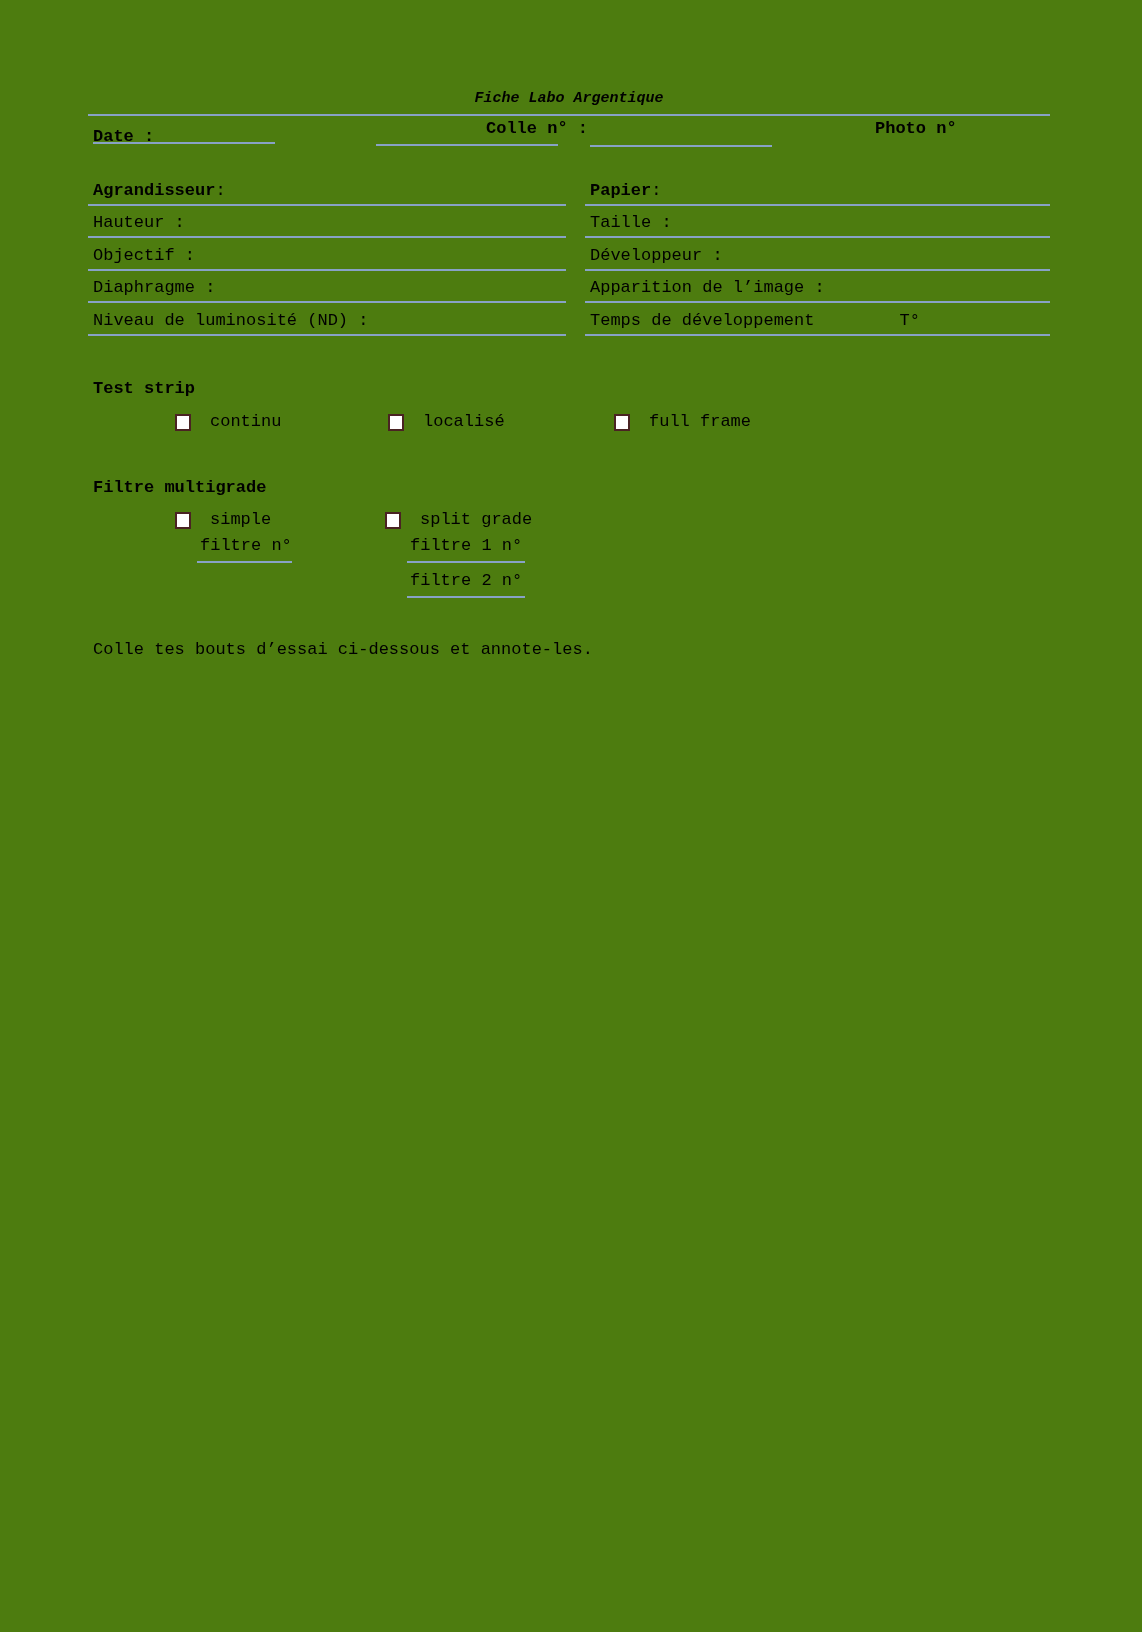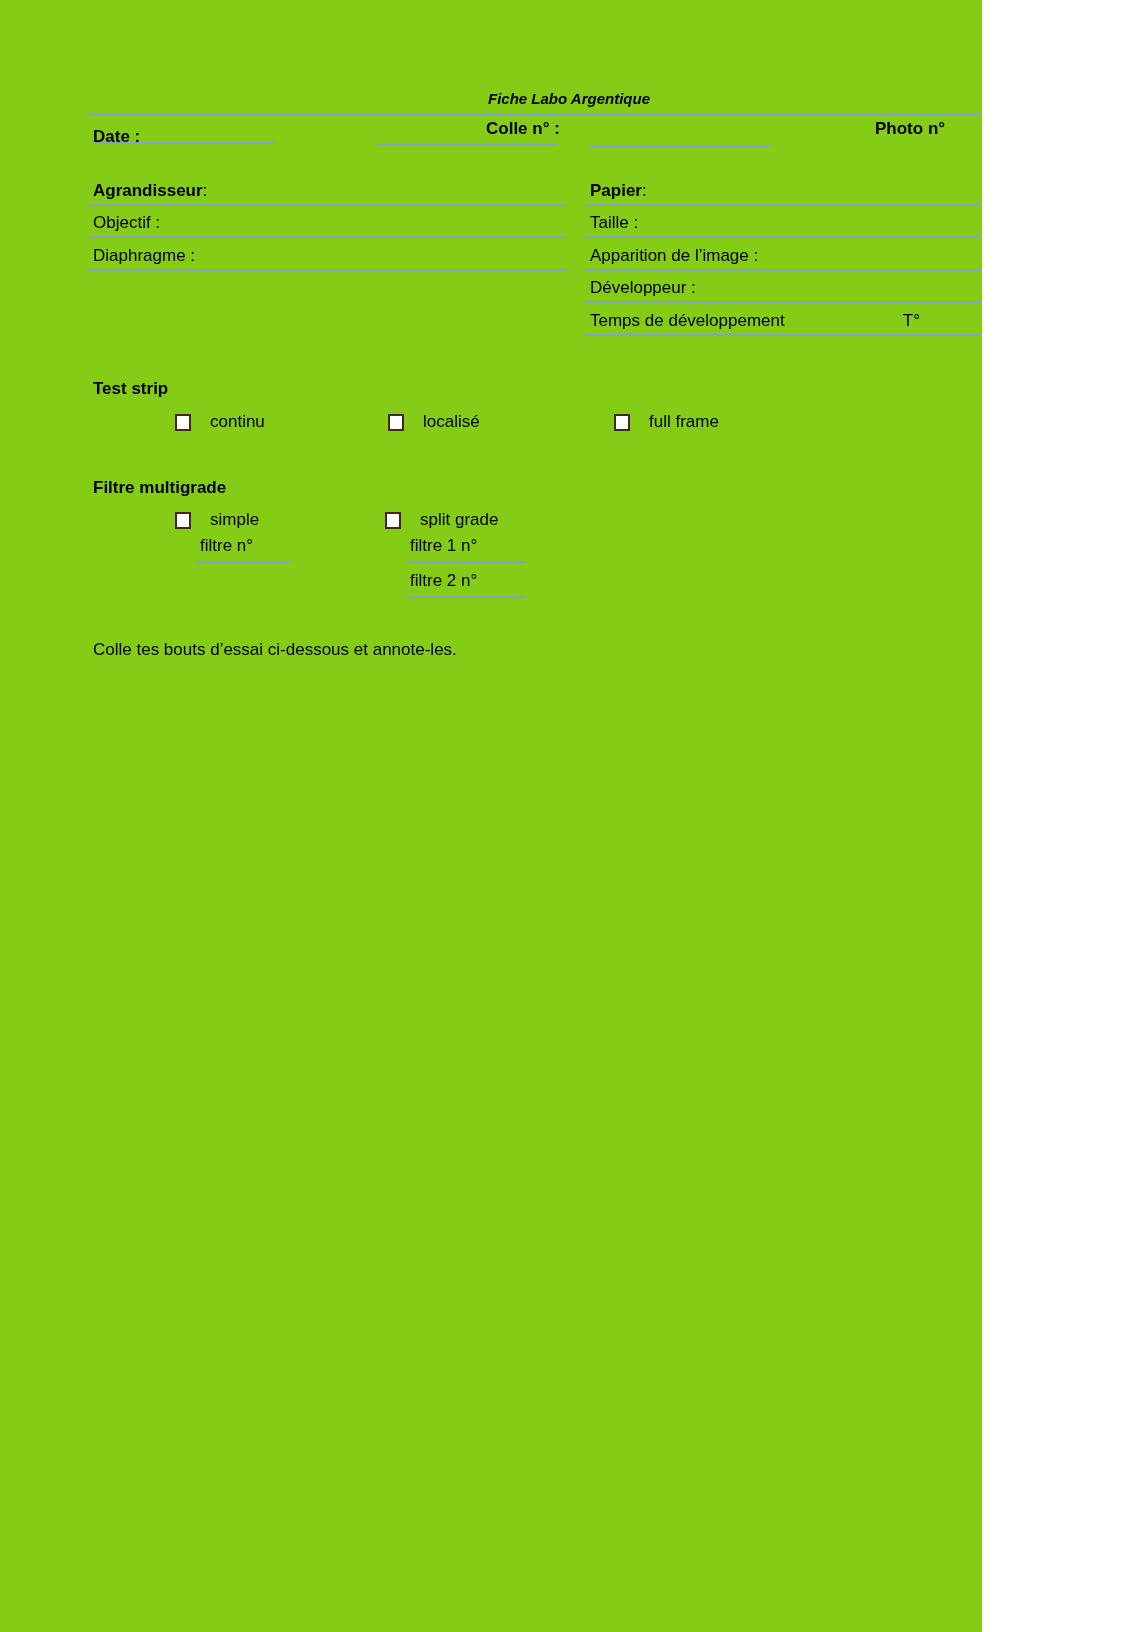--- a/index.html
+++ b/index.html
@@ -7,21 +7,21 @@
     --cb:#4a2323;
     --ink:#000;
   }
   html,body{margin:0;padding:0;background:#fff;}
   body{
     width:1142px;height:1632px;
     font-family:"Liberation Sans",sans-serif;
     color:var(--ink);
     position:relative;
   }
-  .page{position:relative;width:982px;height:1632px;background:#84cc16;overflow:hidden;}
+  .page{position:relative;width:1142px;height:1632px;background:#4d7c0f;overflow:hidden;font-family:Liberation Mono, monospace;}
   .abs{position:absolute;}
   .lbl{font-size:17px;line-height:20px;white-space:nowrap;}
   .b{font-weight:bold;}
   .title{
     left:88px;top:90px;width:962px;
     text-align:center;
     font-size:15px;font-weight:bold;font-style:italic;
   }
   .hr{left:88px;top:114px;width:962px;height:2px;background:var(--line);}
   .seg{height:2px;background:var(--line);}
@@ -72,45 +72,53 @@
   <div class="abs seg" style="left:590px;top:145px;width:182px;"></div>
   <div class="abs lbl b" style="left:875px;top:119px;">Photo n°</div>
 
   <div class="col col-left">
     <div class="frow">
       <span class="b">Agrandisseur</span>
         <span> :</span>
       <span class="fill"></span>
     </div>
     <div class="frow">
+      <span>Hauteur :</span>
+      <span class="fill"></span>
+    </div>
+    <div class="frow">
       <span>Objectif :</span>
       <span class="fill"></span>
     </div>
     <div class="frow">
       <span>Diaphragme :</span>
+      <span class="fill"></span>
+    </div>
+    <div class="frow">
+      <span>Niveau de luminosité (ND) :</span>
       <span class="fill"></span>
     </div>
   </div>
 
   <div class="col col-right">
     <div class="frow">
       <span class="b">Papier</span>
         <span> :</span>
       <span class="fill"></span>
     </div>
     <div class="frow">
       <span>Taille :</span>
       <span class="fill"></span>
     </div>
     <div class="frow">
-      <span>Apparition de l’image :</span>
+      <span>Développeur :</span>
       <span class="fill"></span>
     </div>
     <div class="frow">
-      <span>Développeur :</span>
+      <span>Apparition de l’image :</span>
       <span class="fill"></span>
     </div>
     <div class="frow">
       <span>Temps de développement</span>
       <span class="fill"></span>
       <span>T°</span>
       <span class="fixedfill"></span>
     </div>
   </div>
 

